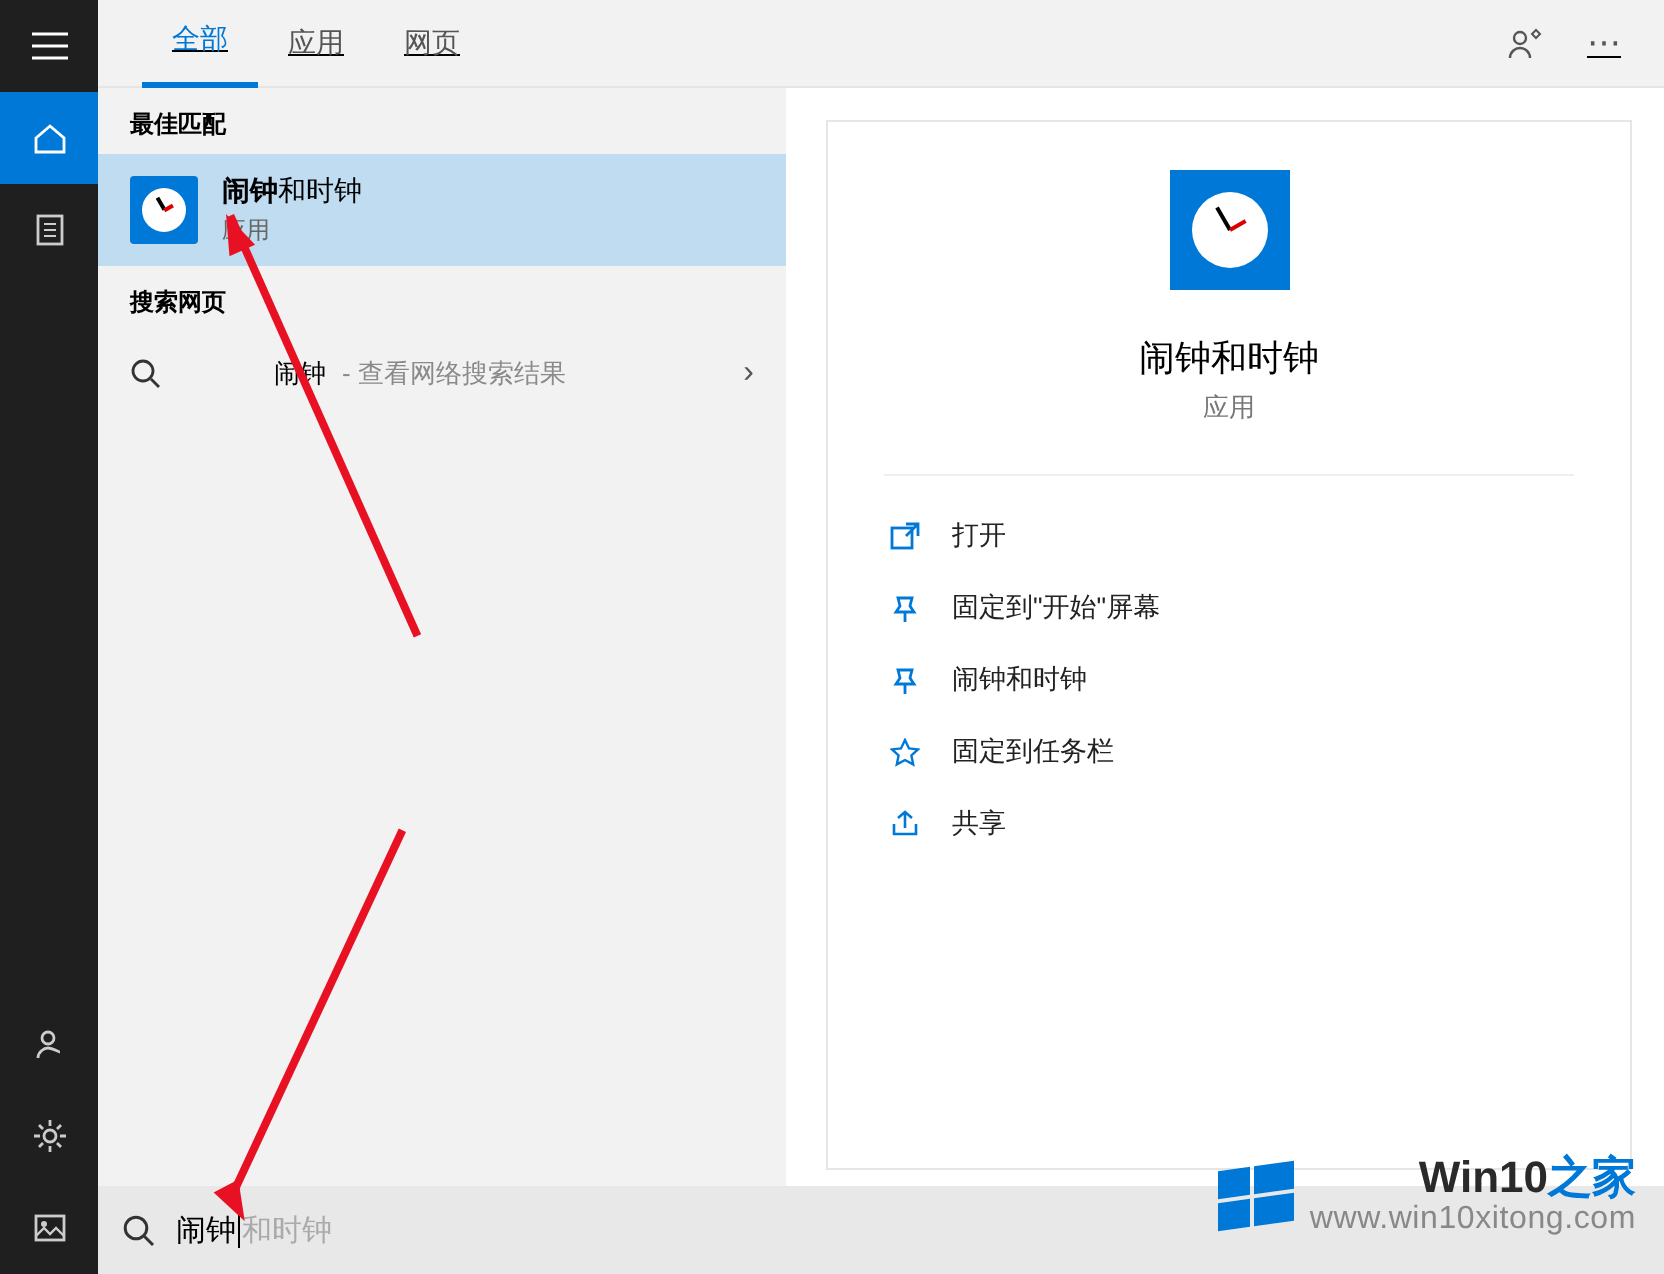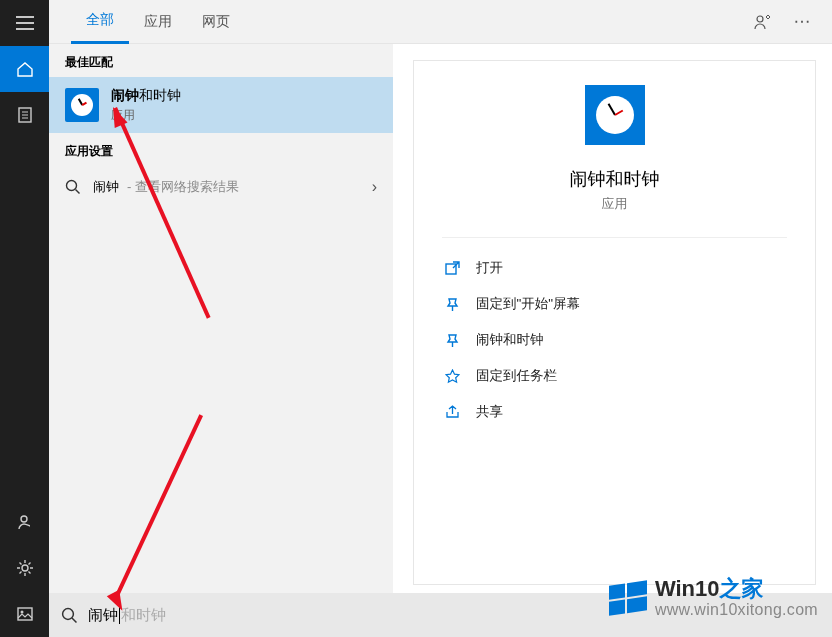--- a/index.html
+++ b/index.html
@@ -2,39 +2,39 @@
 <html><head>
   <meta charset="utf-8">
   <style>
     *{margin:0;padding:0;box-sizing:border-box;font-family:"Microsoft YaHei","Segoe UI",sans-serif;}
     body{width:832px;height:637px;overflow:hidden;position:relative;background:#fff;}
     .sidebar{position:absolute;left:0;top:0;width:49px;height:637px;background:#1f1f1f;display:flex;flex-direction:column;}
     .sidebar-top{display:flex;flex-direction:column;}
     .sidebar-btn{width:49px;height:46px;display:flex;align-items:center;justify-content:center;cursor:pointer;color:#fff;}
     .sidebar-btn.active{background:#0078d7;}
     .sidebar-spacer{flex:1;}
-    .topbar{position:absolute;left:49px;top:0;right:0;height:44px;background:#f2f2f2;display:flex;align-items:center;padding:0 10px 0 22px;border-bottom:1px solid #e5e5e5;}
+    .topbar{position:absolute;left:49px;top:0;right:0;height:44px;background:#f2f2f2;display:flex;align-items:center;padding:0 10px 0 22px;border-bottom:1px solid #e5e5e5;text-decoration:underline;}
     .tab{height:44px;display:flex;align-items:center;padding:0 15px;color:#555;font-size:14px;cursor:pointer;}
     .tab.active{color:#0078d7;border-bottom:3px solid #0078d7;height:44px;}
     .tab-spacer{flex:1;}
     .top-icon{width:40px;height:44px;display:flex;align-items:center;justify-content:center;color:#555;cursor:pointer;font-size:17px;}
     .left-panel{position:absolute;left:49px;top:44px;width:344px;bottom:44px;background:#f2f2f2;}
     .section-header{padding:10px 16px 6px;font-size:12px;color:#000;font-weight:600;}
     .result-item{display:flex;align-items:center;height:56px;padding:0 16px;gap:12px;}
     .result-item.best{background:#bfdcf0;}
     .icon-tile{width:34px;height:34px;background:#0078d7;display:flex;align-items:center;justify-content:center;border-radius:2px;}
     .clock-app-icon{width:22px;height:22px;background:#fff;border-radius:50%;position:relative;}
     .clock-app-icon::before{content:'';position:absolute;left:50%;top:50%;width:1.5px;height:7px;background:#000;transform-origin:bottom;transform:translate(-50%,-100%) rotate(-30deg);}
     .clock-app-icon::after{content:'';position:absolute;left:50%;top:50%;width:1.5px;height:5px;background:#d00;transform-origin:bottom;transform:translate(-50%,-100%) rotate(60deg);}
     .result-text{flex:1;}
     .result-title{font-size:14px;color:#000;}
     .result-title .bold{font-weight:700;}
     .result-sub{font-size:12px;color:#666;margin-top:2px;}
     .web-item{display:flex;align-items:center;height:42px;padding:0 16px;gap:12px;cursor:pointer;}
-    .web-text{flex:1;font-size:13px;color:#000;}
+    .web-text{flex:1;font-size:13px;color:#000;margin-left:44px;}
     .web-text .dim{color:#8a8a8a;margin-left:8px;}
     .chev-right{color:#555;font-size:16px;}
     .preview{position:absolute;left:413px;top:60px;right:16px;bottom:52px;background:#fff;border:1px solid #e6e6e6;padding:24px 28px;}
     .preview-head{display:flex;flex-direction:column;align-items:center;padding-bottom:24px;border-bottom:1px solid #eee;}
     .big-tile{width:60px;height:60px;background:#0078d7;display:flex;align-items:center;justify-content:center;margin-bottom:22px;}
     .big-clock{width:38px;height:38px;background:#fff;border-radius:50%;position:relative;}
     .big-clock::before{content:'';position:absolute;left:50%;top:50%;width:2px;height:13px;background:#000;transform-origin:bottom;transform:translate(-50%,-100%) rotate(-30deg);}
     .big-clock::after{content:'';position:absolute;left:50%;top:50%;width:2px;height:9px;background:#d00;transform-origin:bottom;transform:translate(-50%,-100%) rotate(60deg);}
     .preview-title{font-size:18px;color:#000;margin-bottom:4px;}
     .preview-sub{font-size:13px;color:#777;}
@@ -52,21 +52,21 @@
     .arrow-head{position:absolute;width:0;height:0;}
     .arrow1{left:117px;top:107px;width:90px;height:215px;}
     .arrow1 .arrow-line{left:0;top:0;width:230px;height:4px;transform-origin:left top;transform:rotate(66deg);}
     .arrow1 .arrow-head{left:-4px;top:-7px;border-right:20px solid #e81123;border-top:7px solid transparent;border-bottom:7px solid transparent;transform:rotate(66deg);transform-origin:left;}
     .arrow2{left:115px;top:416px;width:95px;height:195px;}
     .arrow2 .arrow-line{left:88px;top:0;width:200px;height:4px;transform-origin:left top;transform:rotate(115deg);}
     .arrow2 .arrow-head{left:-2px;top:170px;border-left:20px solid #e81123;border-top:7px solid transparent;border-bottom:7px solid transparent;transform:rotate(62deg);transform-origin:left;}
     .watermark{position:absolute;right:14px;bottom:18px;display:flex;align-items:center;gap:8px;}
     .winlogo{display:grid;grid-template-columns:16px 20px;grid-template-rows:14px 14px;gap:2px;transform:skewY(-8deg);}
     .winlogo div{background:#0078d7;}
-    .wm-text{line-height:1.1;}
+    .wm-text{line-height:1.1;text-align:right;}
     .wm-main{font-size:22px;color:#2a2a2a;}
     .wm-main .bold{font-weight:700;}
     .wm-main .accent{color:#0078d7;font-weight:700;}
     .wm-sub{font-size:16px;color:#888;letter-spacing:.3px;}
   </style>
 </head>
 <body>
 
 <div class="sidebar">
   <div class="sidebar-top">
@@ -128,21 +128,21 @@
   <div class="section-header">最佳匹配</div>
   <div class="result-item best">
     <div class="icon-tile">
         <div class="clock-app-icon"></div>
       </div>
     <div class="result-text">
       <div class="result-title"><span class="bold">闹钟</span><span>和时钟</span></div>
       <div class="result-sub">应用</div>
     </div>
   </div>
-  <div class="section-header">应用设置</div>
+  <div class="section-header">搜索网页</div>
   <div class="web-item">
     <svg width="16" height="16" viewBox="0 0 16 16">
         <circle cx="6.5" cy="6.5" r="5" fill="none" stroke="#333" stroke-width="1.4"></circle>
         <path d="M10.5 10.5l4 4" stroke="#333" stroke-width="1.4"></path>
       </svg>
     <div class="web-text"><span>闹钟</span><span class="dim">- 查看网络搜索结果</span></div>
     <div class="chev-right">›</div>
   </div>
 </div>
 

